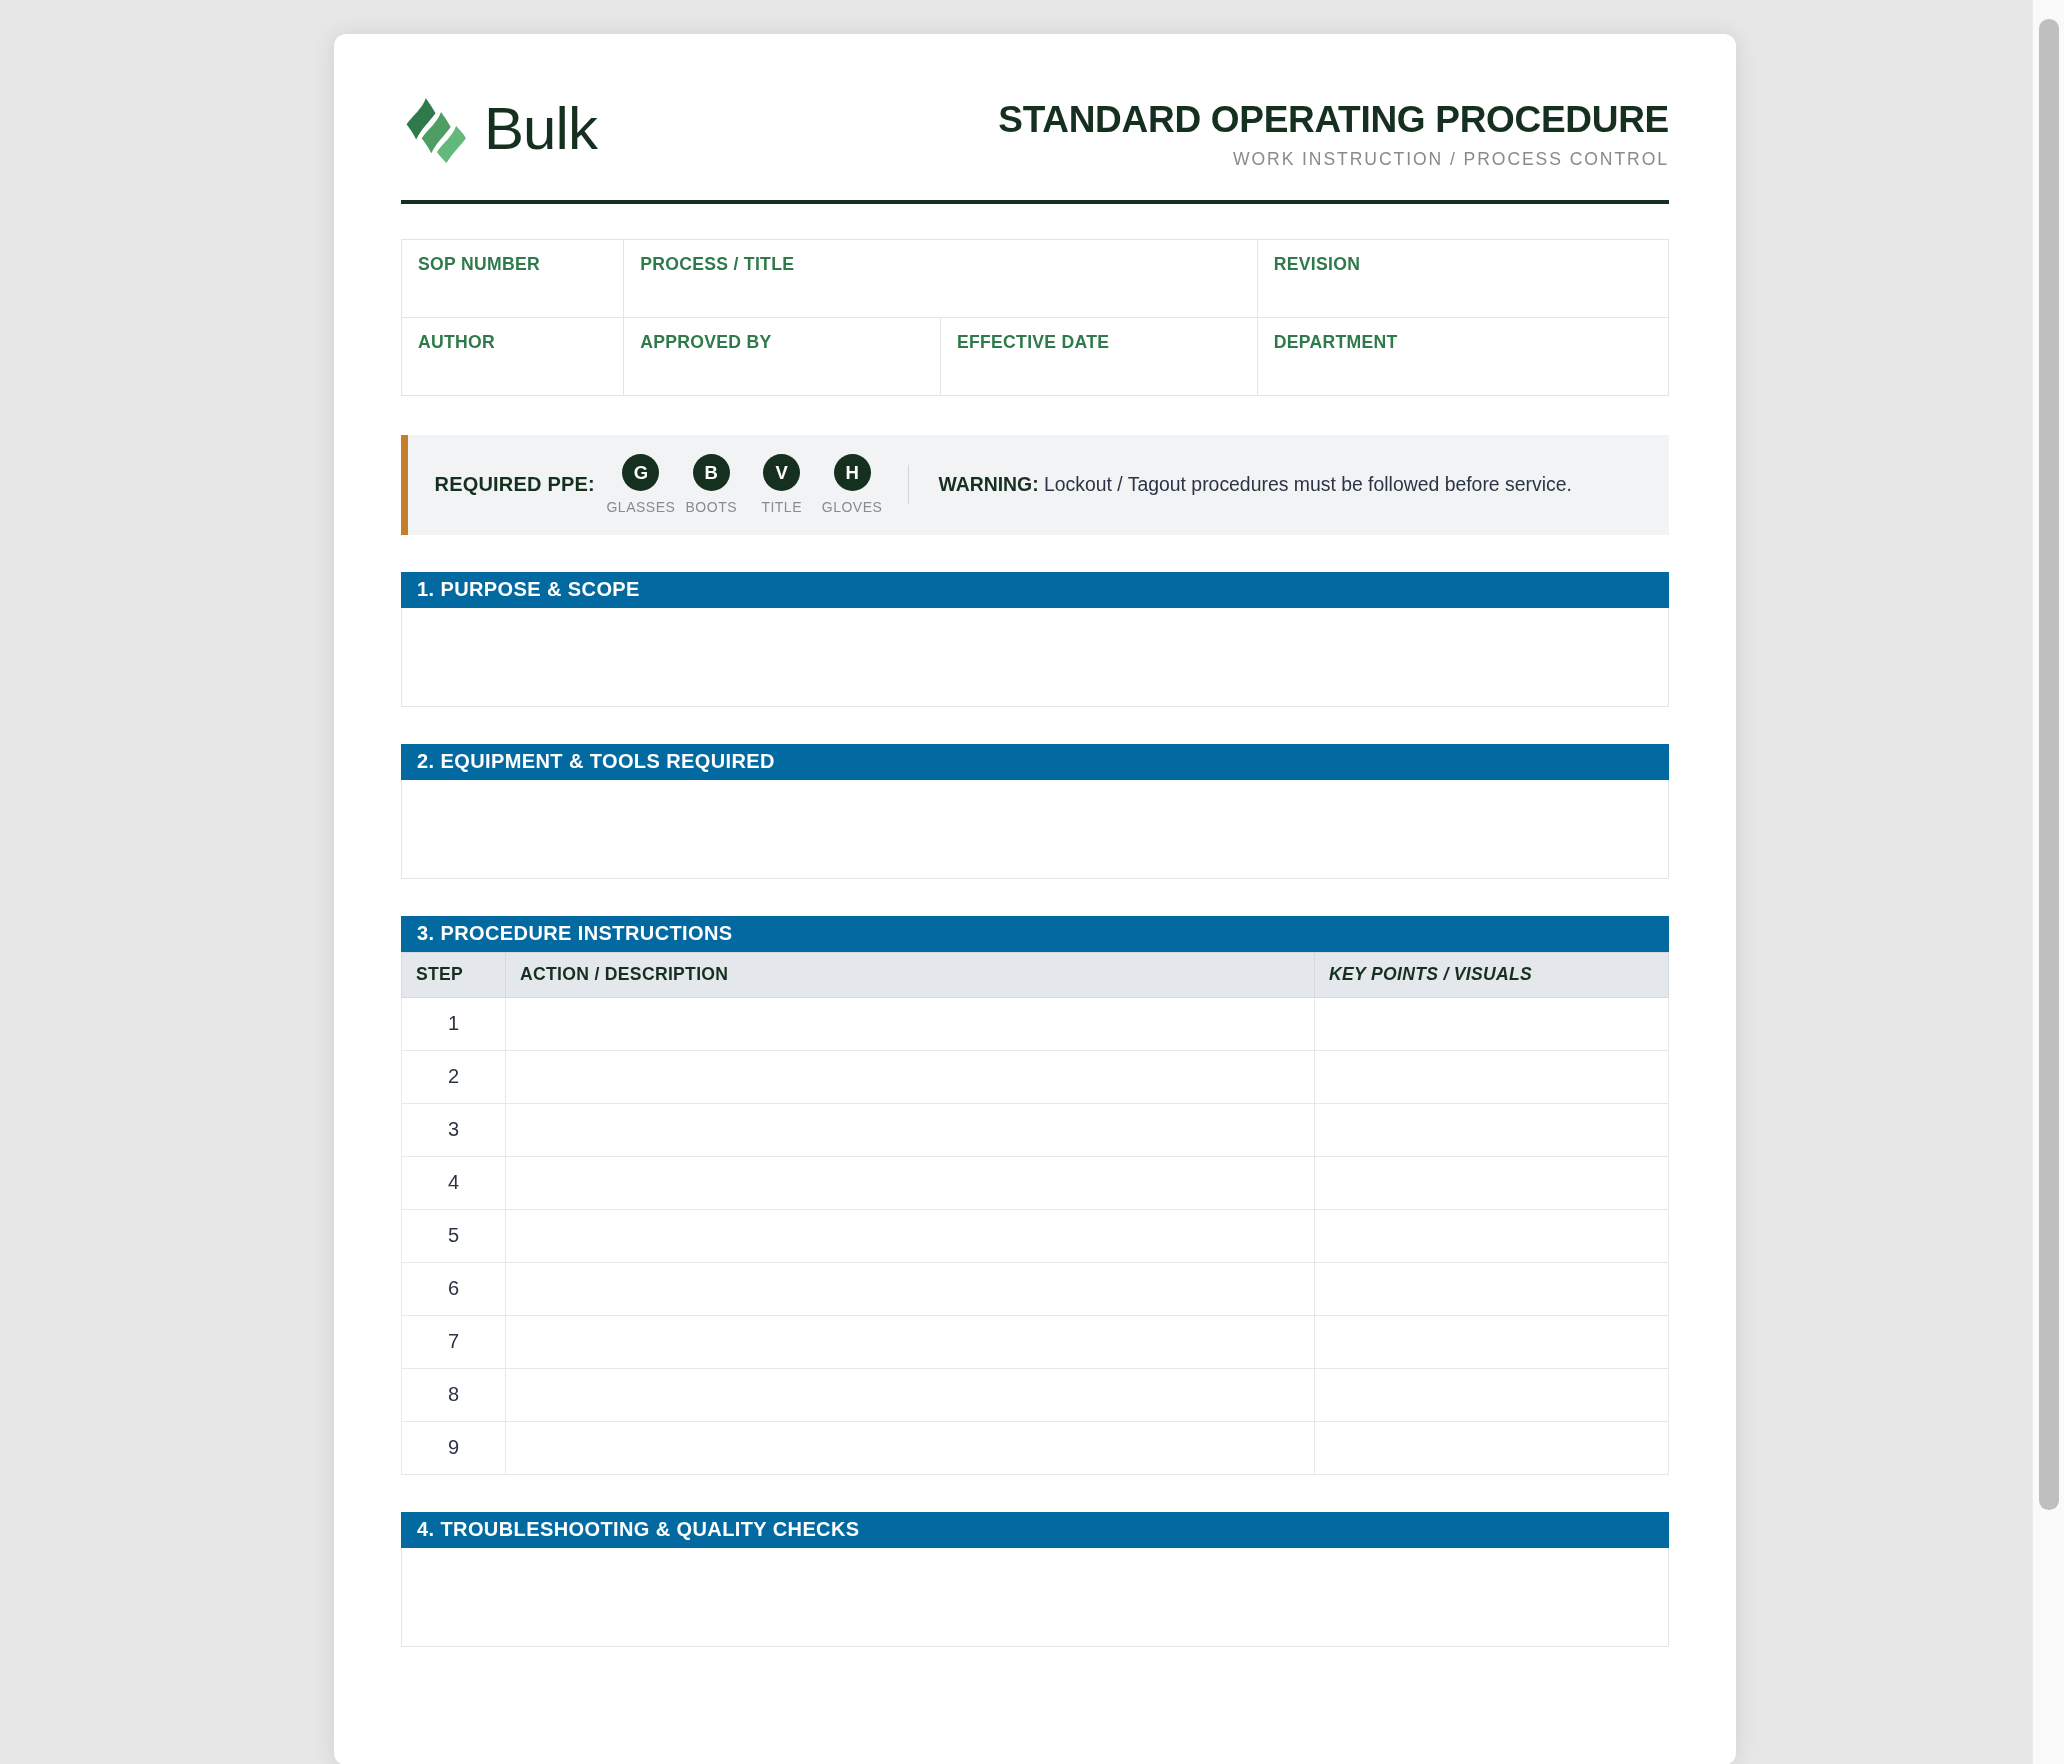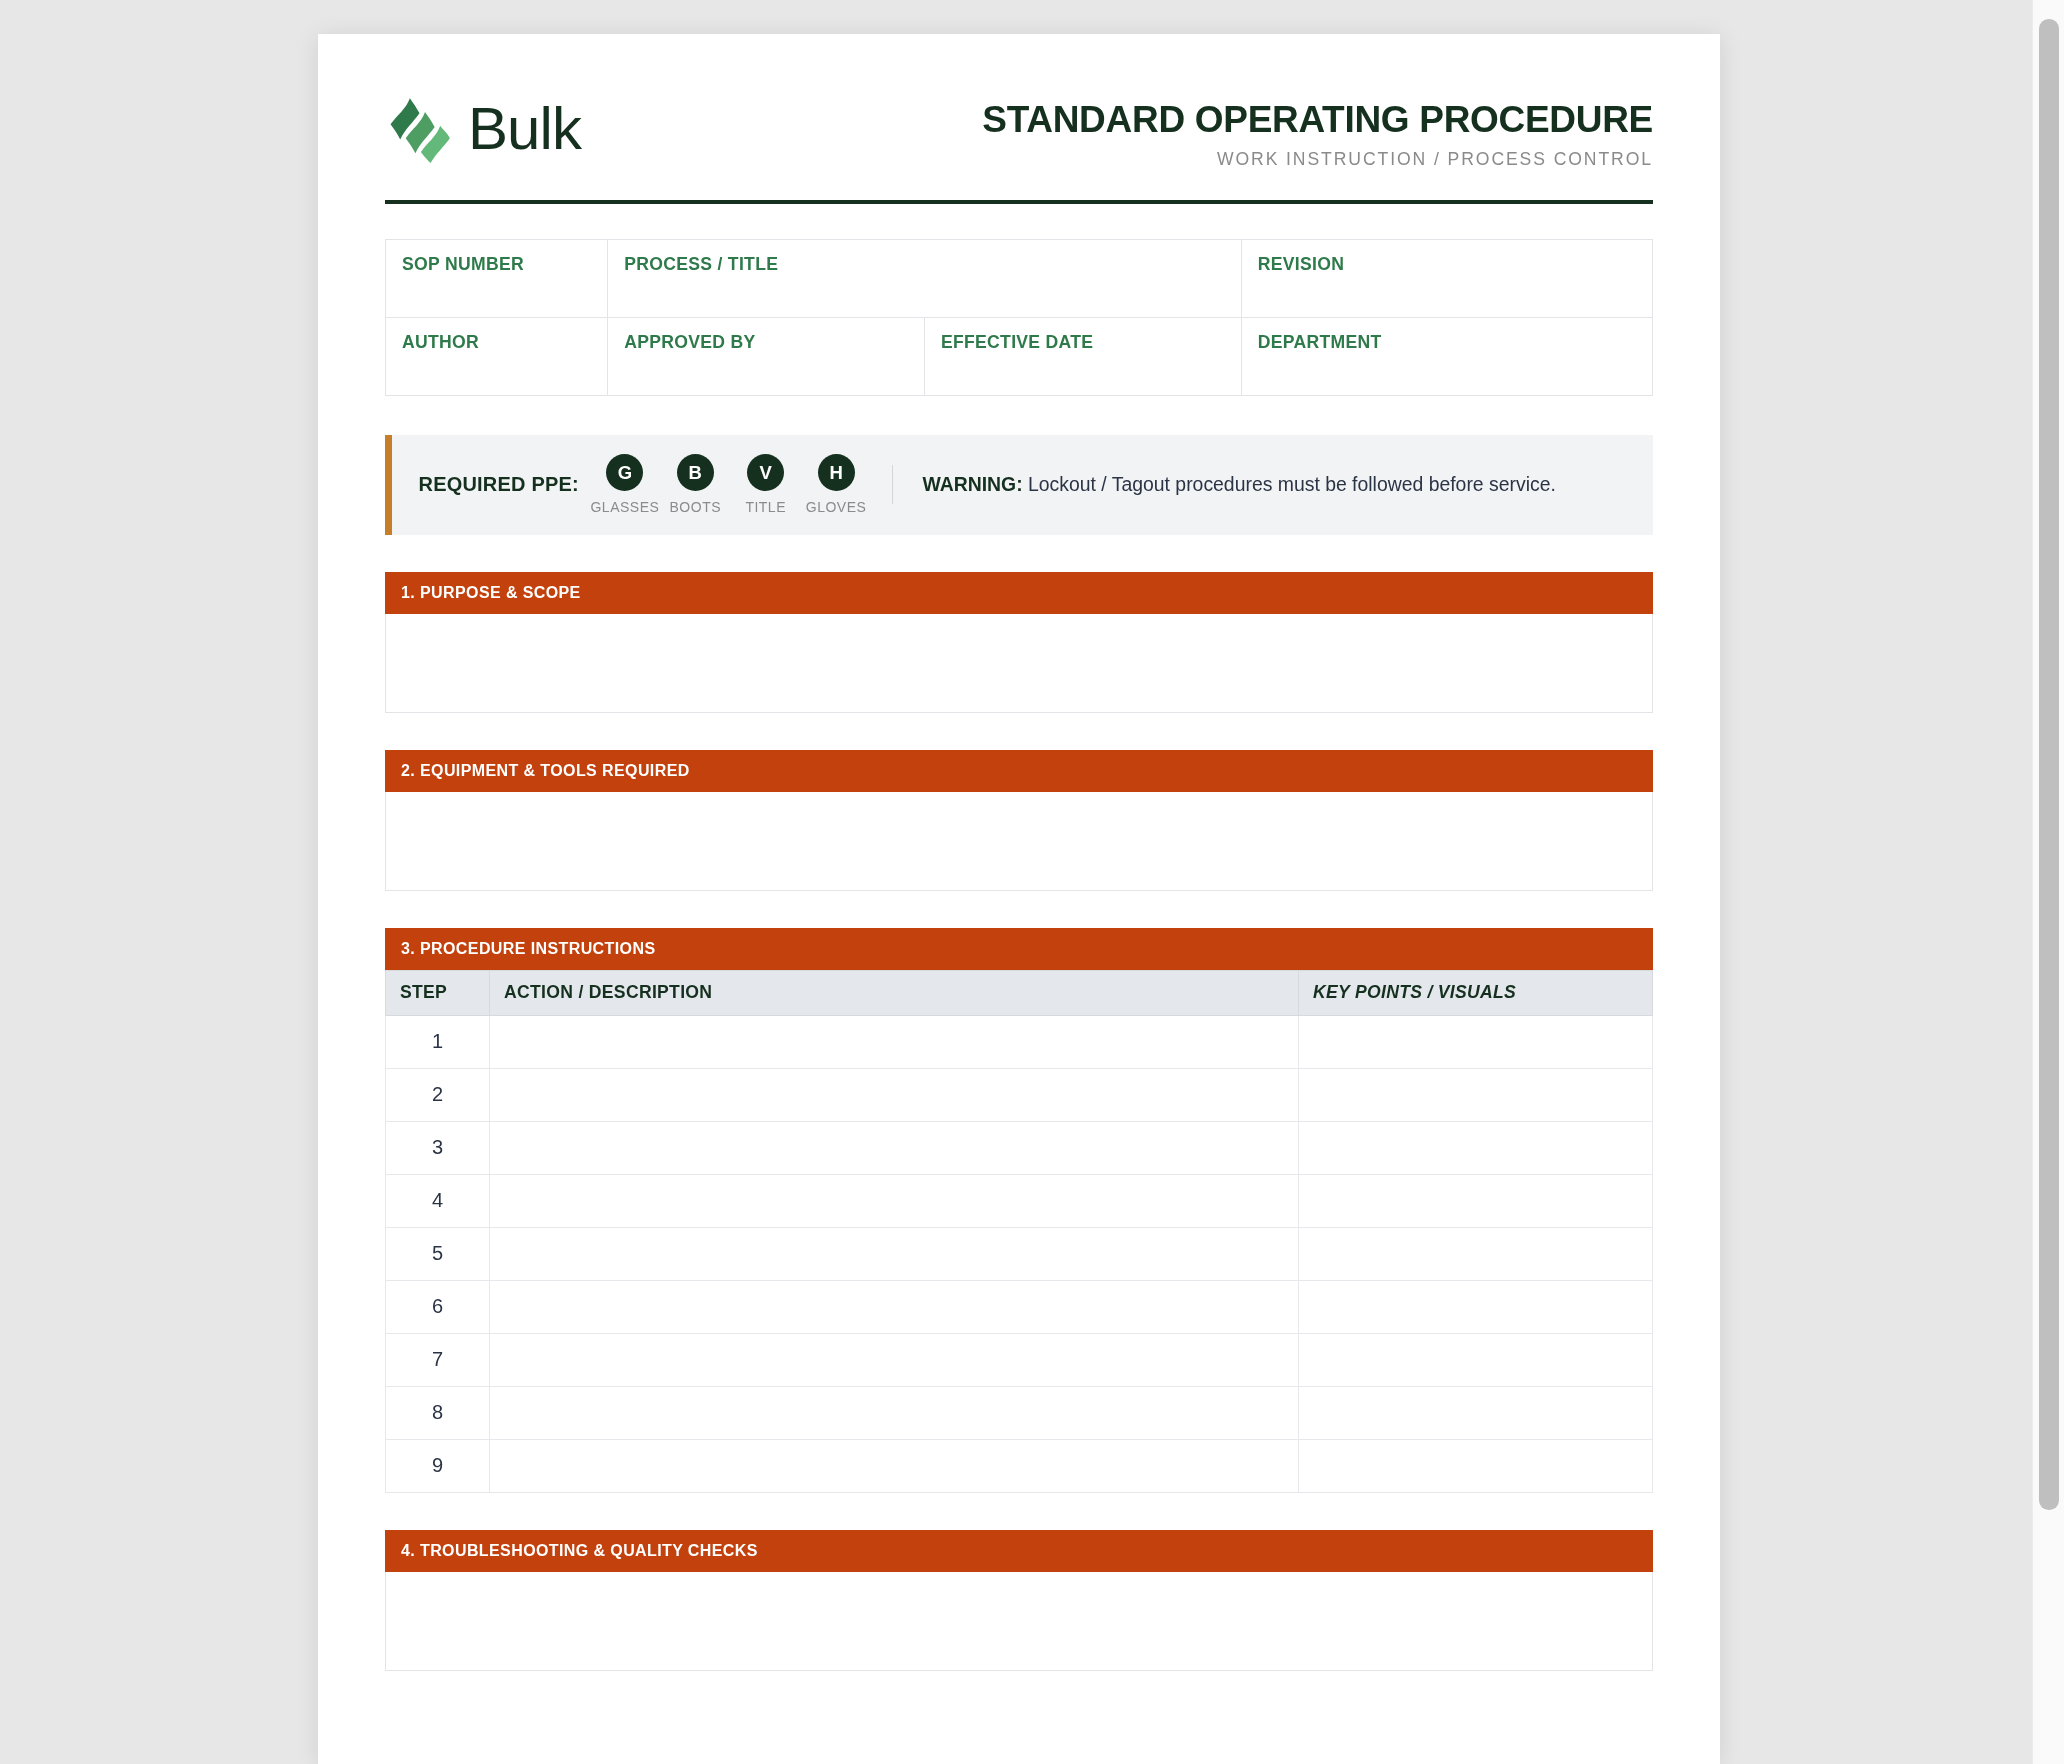--- a/index.html
+++ b/index.html
@@ -36,26 +36,27 @@
     left: 6.2px;
     width: 19.4px;
     height: 1491px;
     background: #bfbfbf;
     border-radius: 9.7px;
   }
 
   
   #page {
     position: absolute;
-    left: 318px;
+    left: 334px;
     top: 34px;
     width: 1402px;
     min-height: 1731px;
     background: #ffffff;
     box-shadow: 0 1.8px 23px rgba(0,0,0,0.10);
+    border-radius: 12px;
   }
 
   .page-inner {
     padding: 55px 67px 0 67px;
   }
 
   
   .doc-header {
     display: flex;
     align-items: flex-start;
@@ -172,28 +173,28 @@
   .warning-text {
     font-size: 19.4px;
     color: #2b3445;
     line-height: 1.3;
   }
   .warning-text b { font-weight: bold; color: #16301f; }
 
   
   .section { margin-top: 37px; }
   .section-header {
-    background: #c2410c;
+    background: #0369a1;
     color: #ffffff;
     font-family: "Liberation Sans Narrow", "Liberation Sans", sans-serif;
-    font-size: 16px;
+    font-size: 20px;
     font-weight: bold;
     letter-spacing: 0.4px;
     padding: 12.4px 16px;
-    height: 42px;
+    height: 36px;
     display: flex;
     align-items: center;
   }
   .section-body {
     border: 0.9px solid #e2e4e8;
     border-top: none;
     height: 99px;
     background: #ffffff;
   }
 

